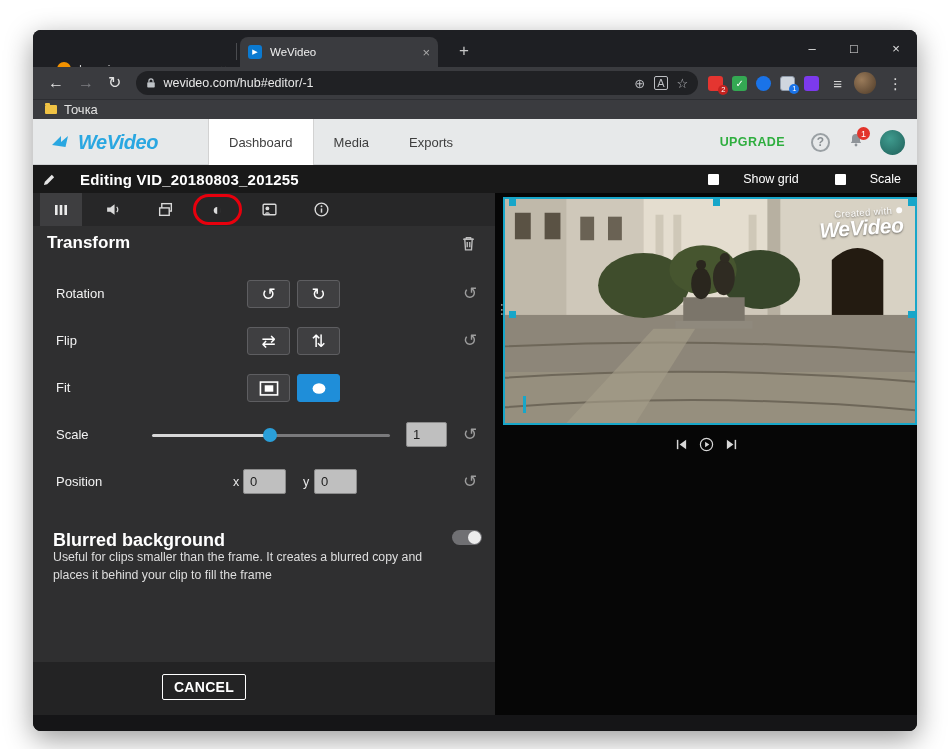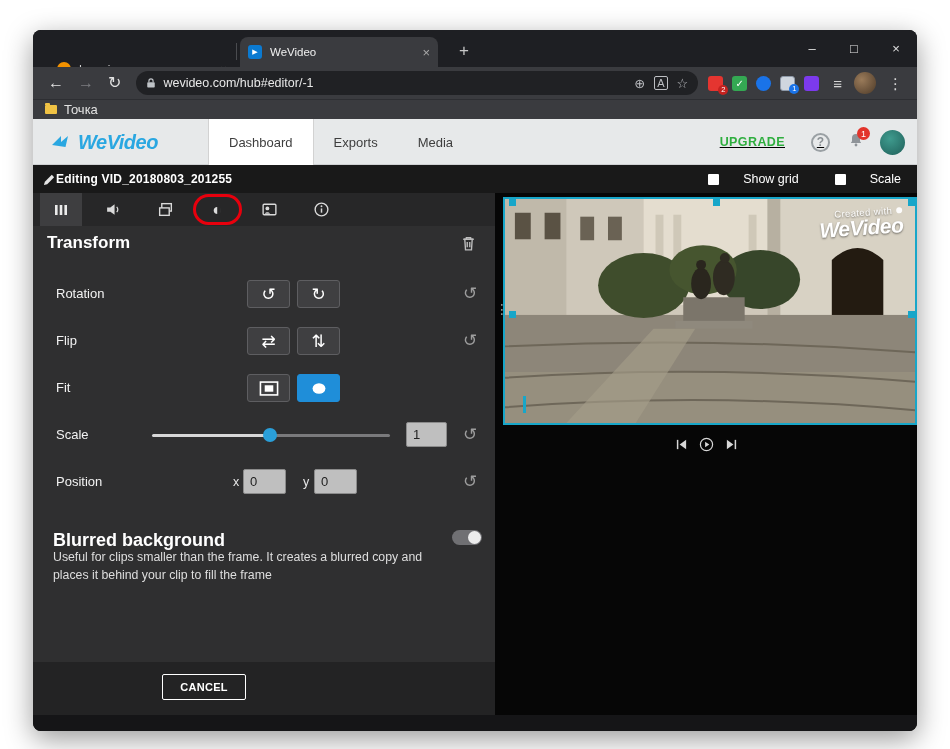--- a/index.html
+++ b/index.html
@@ -61,33 +61,33 @@
   .bm-label{font-size:13px;color:#e2e2e2;}
 
   
   .site-header{position:absolute;top:89px;left:0;width:100%;height:46px;background:#e7e9ea;
                border-bottom:1px solid #cfd1d3;}
   .logo{position:absolute;left:18px;top:0;height:46px;display:flex;align-items:center;gap:5px;}
   .logo-text{color:#2aa7e1;font-size:20px;font-weight:bold;font-style:italic;letter-spacing:-.5px;}
   .mainnav{position:absolute;left:175px;top:0;height:46px;display:flex;}
   .nav-item{height:46px;display:flex;align-items:center;padding:0 20px;font-size:13px;color:#3e3e3e;}
   .nav-item.active{background:#fff;border-left:1px solid #d2d2d2;border-right:1px solid #d2d2d2;}
-  .hdr-right{position:absolute;right:0;top:0;height:46px;display:flex;align-items:center;padding-right:12px;text-decoration:underline;}
+  .hdr-right{position:absolute;right:0;top:0;height:46px;display:flex;align-items:center;padding-right:12px;}
   .upgrade{color:#2fae3f;font-size:12.5px;font-weight:bold;letter-spacing:.4px;margin-right:26px;}
   .help-circ{width:19px;height:19px;border:2px solid #9aa0a4;border-radius:50%;color:#8a9094;
              font-size:12px;font-weight:bold;display:flex;align-items:center;justify-content:center;margin-right:18px;}
   .bell-wrap{position:relative;margin-right:16px;}
   .bell-badge{position:absolute;top:-5px;right:-6px;min-width:13px;height:13px;border-radius:7px;background:#e2342b;
               color:#fff;font-size:9px;display:flex;align-items:center;justify-content:center;padding:0 2px;}
   .avatar-hdr{width:25px;height:25px;border-radius:50%;background:radial-gradient(circle at 40% 35%,#3f9b8e,#1f5f59);}
 
   
   .editor-bar{position:absolute;top:135px;left:0;width:100%;height:28px;background:#191919;
               display:flex;align-items:center;padding:0 10px;}
-  .ed-title{color:#fff;font-size:12px;font-weight:bold;margin-left:0;letter-spacing:.2px;}
+  .ed-title{color:#fff;font-size:15px;font-weight:bold;margin-left:24px;letter-spacing:.2px;}
   .ed-right{margin-left:auto;display:flex;align-items:center;gap:24px;padding-right:4px;}
   .chk{width:11px;height:11px;background:#fff;border-radius:1px;flex:none;}
   .chk-label{color:#fff;font-size:12.5px;margin-right:12px;}
   .chk-label.last{margin-right:2px;}
 
   
   .main{position:absolute;top:163px;left:0;width:100%;height:522px;}
   .left-panel{position:absolute;left:0;top:0;width:462px;height:522px;background:#2f2f30;}
 
   .icon-strip{position:absolute;top:0;left:0;width:100%;height:33px;background:#272728;display:flex;}
@@ -122,21 +122,21 @@
   #pos-x-label{left:200px;} #pos-y-label{left:270px;}
   #pos-x-input{left:210px;} #pos-y-input{left:281px;}
 
   .blur-title{position:absolute;left:20px;top:337px;color:#fff;font-size:18px;font-weight:bold;}
   .toggle{position:absolute;left:419px;top:337px;width:30px;height:15px;background:#707073;border-radius:8px;}
   .toggle .t-knob{position:absolute;right:1px;top:1px;width:13px;height:13px;border-radius:50%;background:#ececec;}
   .blur-desc{position:absolute;left:20px;top:356px;width:405px;color:#dedede;font-size:12.3px;line-height:1.45;}
 
   .lp-footer{position:absolute;left:0;top:469px;width:100%;height:53px;background:#232324;}
   .btn-cancel{position:absolute;left:129px;top:12px;width:84px;height:26px;background:transparent;
-              border:1.5px solid #fff;border-radius:2px;color:#fff;font-size:11px;font-weight:bold;
+              border:1.5px solid #fff;border-radius:2px;color:#fff;font-size:14px;font-weight:bold;
               display:flex;align-items:center;justify-content:center;letter-spacing:.3px;}
   .btn-save{position:absolute;left:224px;top:12px;width:110px;height:26px;background:#1f8ed9;border:none;
             border-radius:2px;color:#fff;font-size:11.5px;font-weight:bold;
             display:flex;align-items:center;justify-content:center;letter-spacing:.3px;}
 
   
   .preview-area{position:absolute;left:462px;top:0;width:422px;height:522px;background:#060606;}
   .video{position:absolute;left:8px;top:4px;width:414px;height:228px;border:2px solid #17a6c9;overflow:hidden;}
   .video svg.scene{position:absolute;left:0;top:0;width:100%;height:100%;}
   .handle{position:absolute;width:7px;height:7px;background:#17a6c9;z-index:4;}
@@ -216,22 +216,22 @@
 
   <div class="site-header">
     <div class="logo">
       <svg width="22" height="16" viewBox="0 0 22 16">
           <path d="M1 11 L10 2 L10 8 L17 2 L14.5 13 Z" fill="#2aa7e1"></path>
         </svg>
       <span class="logo-text">WeVideo</span>
     </div>
     <div class="mainnav">
       <div class="nav-item active">Dashboard</div>
+      <div class="nav-item">Media</div>
       <div class="nav-item">Exports</div>
-      <div class="nav-item">Media</div>
     </div>
     <div class="hdr-right">
       <span class="upgrade">UPGRADE</span>
       <span class="help-circ">?</span>
       <span class="bell-wrap">
         <svg width="16" height="16" viewBox="0 0 16 16" fill="#8f9499">
             <path d="M8 2a4 4 0 00-4 4v3.2L2.8 11h10.4L12 9.2V6a4 4 0 00-4-4z"></path>
             <circle cx="8" cy="13" r="1.4"></circle>
           </svg>
         <span class="bell-badge">1</span>

